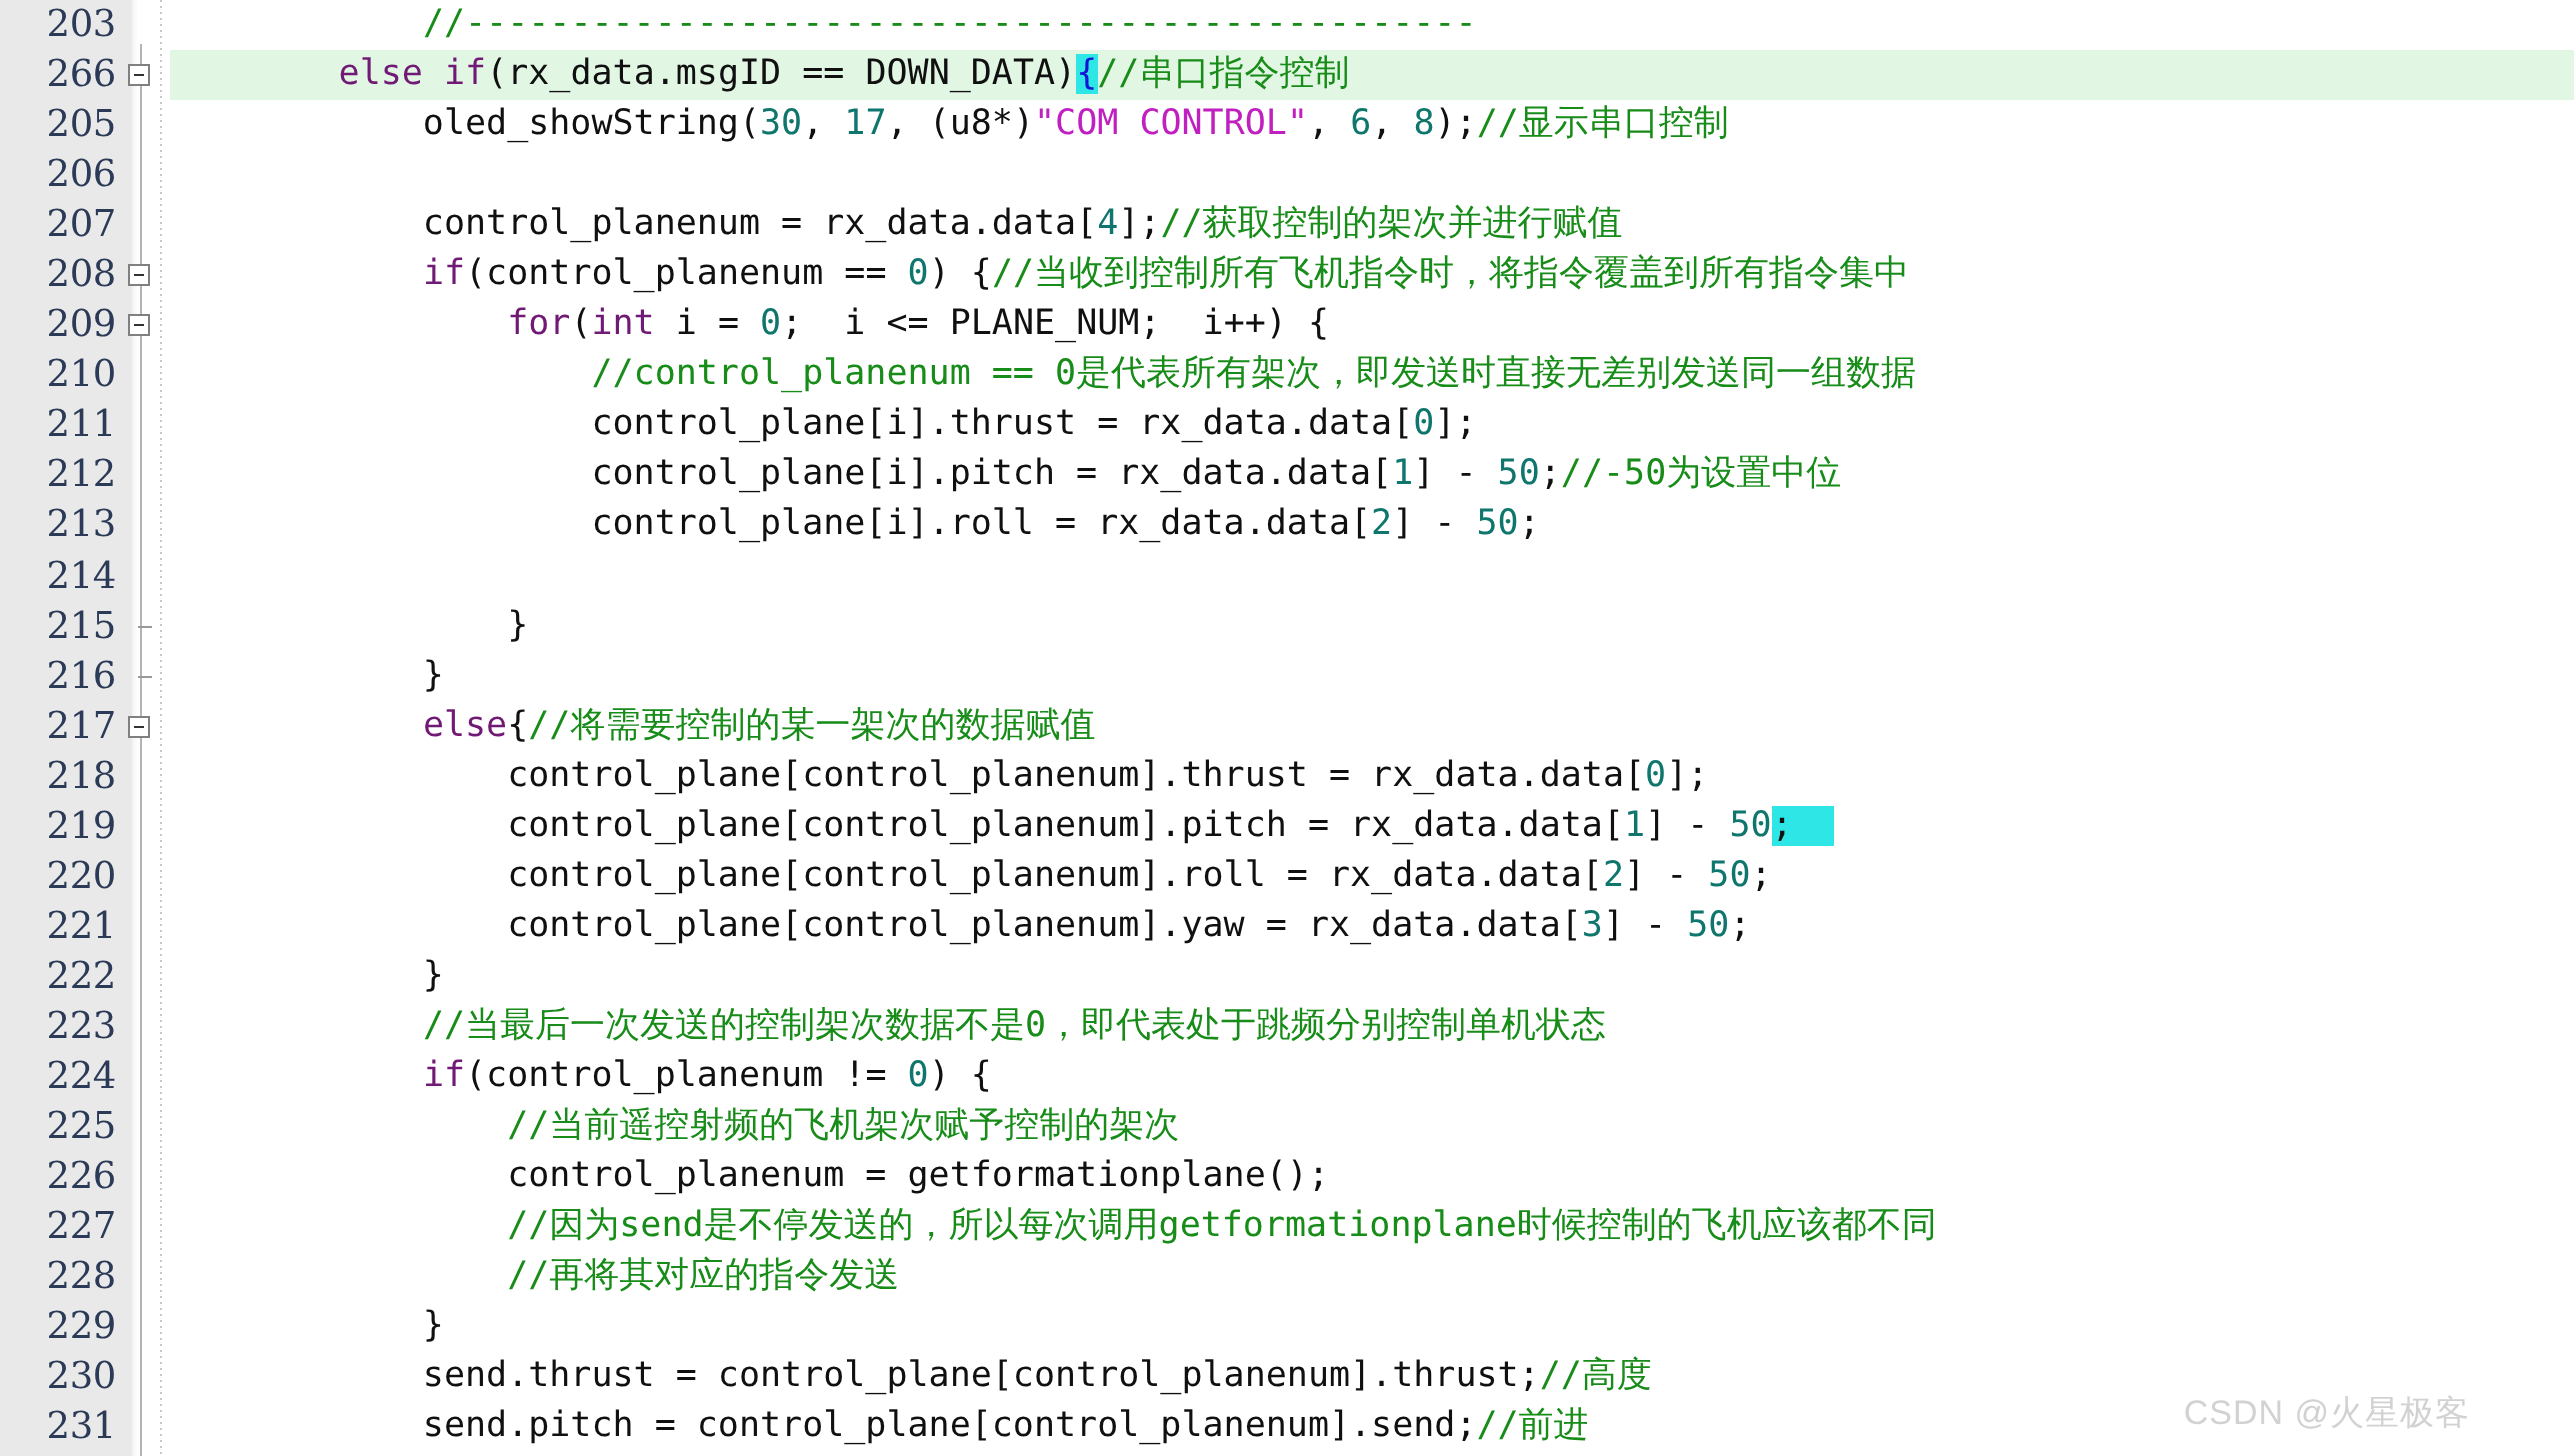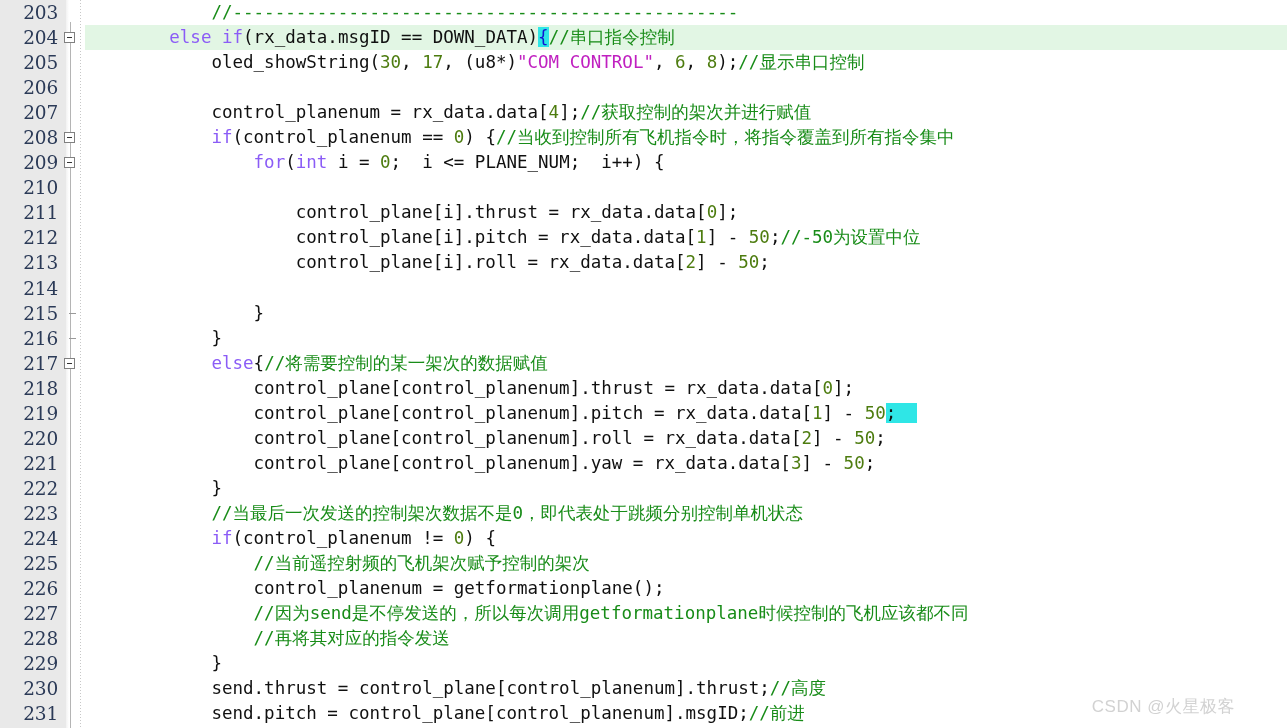--- a/index.html
+++ b/index.html
@@ -122,22 +122,22 @@
   
   .code {
     position: absolute;
     left: 85px; top: 0;
     white-space: pre;
     font-family: "DejaVu Sans Mono", "Liberation Mono", monospace;
     font-size: 17.5px;
     color: #101010;
     z-index: 3;
   }
-  .kw   { color: #8b5cf6; }
-  .num  { color: #4d7c0f; }
+  .kw   { color: #701a75; }
+  .num  { color: #0f766e; }
   .cmt  { color: #188c18; }
   .str  { color: #c020c0; }
   .txt  { color: #101010; }
   .brace-hl {
     color: #1414d2;
     background: #2fe6e6;
   }
   .sel {
     background: #2fe6e6;
     color: #101010;
@@ -168,45 +168,45 @@
   <div class="gutter-bg"></div>
   <div class="gutter-edge"></div>
   <div class="fold-rail"></div>
 
   <div class="vguide" style="left:70px; top:22px; height:383px;"></div>
   <div class="vdot" style="left:80px; top:0px; height:728px;"></div>
   <div class="vguide" style="left:70px; top:405px; height:323px;"></div>
 
   <div class="lines">
       <div class="line" style="top: 0px;"><div class="lnum">203</div><div class="code"><span class="txt">            </span><span class="cmt">//------------------------------------------------</span></div></div>
-      <div class="line hl" style="top: 0px;"><div class="ln-hl"></div><div class="lnum">204</div><div class="fold"></div><div class="code"><span class="txt">        </span><span class="kw">else if</span><span class="txt">(rx_data.msgID == DOWN_DATA)</span><span class="brace-hl">{</span><span class="cmt">//串口指令控制</span></div></div>
+      <div class="line hl" style="top: 0px;"><div class="ln-hl"></div><div class="lnum">266</div><div class="fold"></div><div class="code"><span class="txt">        </span><span class="kw">else if</span><span class="txt">(rx_data.msgID == DOWN_DATA)</span><span class="brace-hl">{</span><span class="cmt">//串口指令控制</span></div></div>
       <div class="line" style="top: 0px;"><div class="lnum">205</div><div class="code"><span class="txt">            oled_showString(</span><span class="num">30</span><span class="txt">, </span><span class="num">17</span><span class="txt">, (u8*)</span><span class="str">"COM CONTROL"</span><span class="txt">, </span><span class="num">6</span><span class="txt">, </span><span class="num">8</span><span class="txt">);</span><span class="cmt">//显示串口控制</span></div></div>
       <div class="line" style="top: 0px;"><div class="lnum">206</div><div class="code"></div></div>
       <div class="line" style="top: 0px;"><div class="lnum">207</div><div class="code"><span class="txt">            control_planenum = rx_data.data[</span><span class="num">4</span><span class="txt">];</span><span class="cmt">//获取控制的架次并进行赋值</span></div></div>
       <div class="line" style="top: 0px;"><div class="lnum">208</div><div class="fold"></div><div class="code"><span class="txt">            </span><span class="kw">if</span><span class="txt">(control_planenum == </span><span class="num">0</span><span class="txt">) {</span><span class="cmt">//当收到控制所有飞机指令时，将指令覆盖到所有指令集中</span></div></div>
       <div class="line" style="top: 0px;"><div class="lnum">209</div><div class="fold"></div><div class="code"><span class="txt">                </span><span class="kw">for</span><span class="txt">(</span><span class="kw">int</span><span class="txt"> i = </span><span class="num">0</span><span class="txt">;  i &lt;= PLANE_NUM;  i++) {</span></div></div>
-      <div class="line" style="top: 0px; padding-left: 16px;"><div class="lnum">210</div><div class="code"><span class="txt">                    </span></div></div>
+      <div class="line" style="top: 0px; padding-left: 16px;"><div class="lnum">210</div><div class="code"><span class="txt">                    </span><span class="cmt">//control_planenum == 0是代表所有架次，即发送时直接无差别发送同一组数据</span></div></div>
       <div class="line" style="top: 0px;"><div class="lnum">211</div><div class="code"><span class="txt">                    control_plane[i].thrust = rx_data.data[</span><span class="num">0</span><span class="txt">];</span></div></div>
       <div class="line" style="top: 0px;"><div class="lnum">212</div><div class="code"><span class="txt">                    control_plane[i].pitch = rx_data.data[</span><span class="num">1</span><span class="txt">] - </span><span class="num">50</span><span class="txt">;</span><span class="cmt">//-50为设置中位</span></div></div>
       <div class="line" style="top: 0px;"><div class="lnum">213</div><div class="code"><span class="txt">                    control_plane[i].roll = rx_data.data[</span><span class="num">2</span><span class="txt">] - </span><span class="num">50</span><span class="txt">;</span></div></div>
       <div class="line" style="top: 0px; padding-left: 32px;"><div class="lnum">214</div></div>
       <div class="line" style="top: 0px;"><div class="lnum">215</div><div class="ftick"></div><div class="code"><span class="txt">                }</span></div></div>
       <div class="line" style="top: 0px;"><div class="lnum">216</div><div class="ftick"></div><div class="code"><span class="txt">            }</span></div></div>
       <div class="line" style="top: 0px;"><div class="lnum">217</div><div class="fold"></div><div class="code"><span class="txt">            </span><span class="kw">else</span><span class="txt">{</span><span class="cmt">//将需要控制的某一架次的数据赋值</span></div></div>
       <div class="line" style="top: 0px;"><div class="lnum">218</div><div class="code"><span class="txt">                control_plane[control_planenum].thrust = rx_data.data[</span><span class="num">0</span><span class="txt">];</span></div></div>
       <div class="line" style="top: 0px; text-decoration: underline;"><div class="lnum">219</div><div class="code"><span class="txt">                control_plane[control_planenum].pitch = rx_data.data[</span><span class="num">1</span><span class="txt">] - </span><span class="num">50</span><span class="sel">;</span><span class="selpad">  </span></div></div>
       <div class="line" style="top: 0px;"><div class="lnum">220</div><div class="code"><span class="txt">                control_plane[control_planenum].roll = rx_data.data[</span><span class="num">2</span><span class="txt">] - </span><span class="num">50</span><span class="txt">;</span></div></div>
       <div class="line" style="top: 0px;"><div class="lnum">221</div><div class="code"><span class="txt">                control_plane[control_planenum].yaw = rx_data.data[</span><span class="num">3</span><span class="txt">] - </span><span class="num">50</span><span class="txt">;</span></div></div>
       <div class="line" style="top: 0px;"><div class="lnum">222</div><div class="code"><span class="txt">            }</span></div></div>
       <div class="line" style="top: 0px;"><div class="lnum">223</div><div class="code"><span class="txt">            </span><span class="cmt">//当最后一次发送的控制架次数据不是0，即代表处于跳频分别控制单机状态</span></div></div>
       <div class="line" style="top: 0px;"><div class="lnum">224</div><div class="code"><span class="txt">            </span><span class="kw">if</span><span class="txt">(control_planenum != </span><span class="num">0</span><span class="txt">) {</span></div></div>
       <div class="line" style="top: 0px;"><div class="lnum">225</div><div class="code"><span class="txt">                </span><span class="cmt">//当前遥控射频的飞机架次赋予控制的架次</span></div></div>
       <div class="line" style="top: 0px;"><div class="lnum">226</div><div class="code"><span class="txt">                control_planenum = getformationplane();</span></div></div>
       <div class="line" style="top: 0px;"><div class="lnum">227</div><div class="code"><span class="txt">                </span><span class="cmt">//因为send是不停发送的，所以每次调用getformationplane时候控制的飞机应该都不同</span></div></div>
       <div class="line" style="top: 0px;"><div class="lnum">228</div><div class="code"><span class="txt">                </span><span class="cmt">//再将其对应的指令发送</span></div></div>
       <div class="line" style="top: 0px;"><div class="lnum">229</div><div class="code"><span class="txt">            }</span></div></div>
       <div class="line" style="top: 0px;"><div class="lnum">230</div><div class="code"><span class="txt">            send.thrust = control_plane[control_planenum].thrust;</span><span class="cmt">//高度</span></div></div>
-      <div class="line" style="top: 0px;"><div class="lnum">231</div><div class="code"><span class="txt">            send.pitch = control_plane[control_planenum].msgID;</span><span class="cmt">//前进</span></div></div>
+      <div class="line" style="top: 0px;"><div class="lnum">231</div><div class="code"><span class="txt">            send.pitch = control_plane[control_planenum].send;</span><span class="cmt">//前进</span></div></div>
       <div class="line" style="top: 0px;"><div class="lnum">232</div><div class="code"></div></div>
     </div>
 
   <div class="watermark">CSDN @火星极客</div>
 </div>
 
 </body></html>

